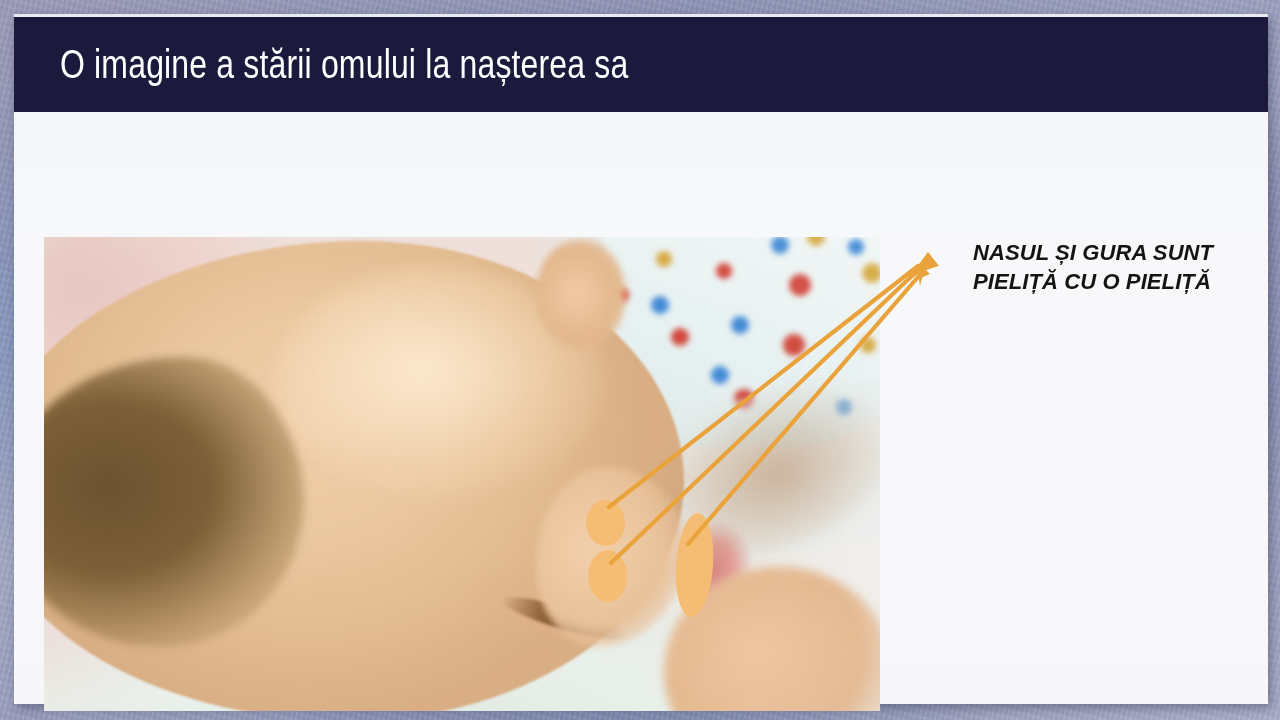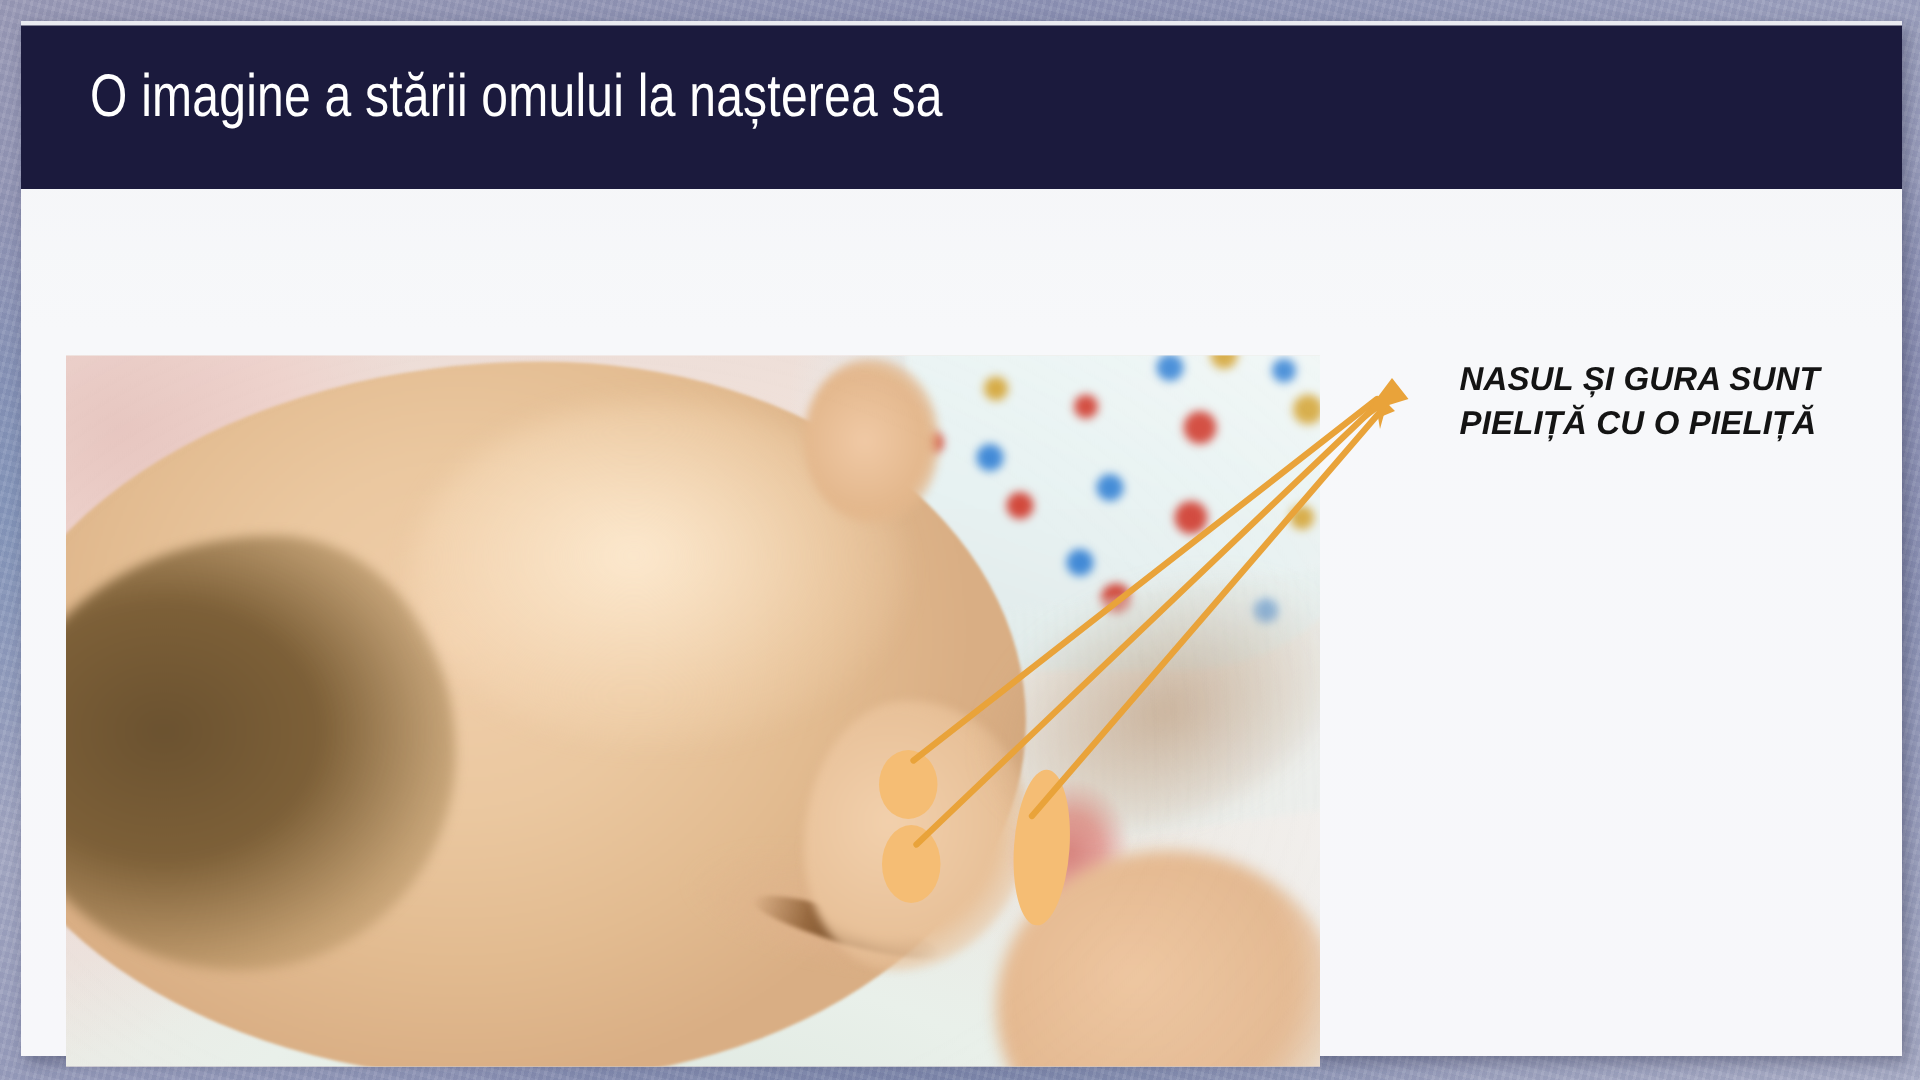--- a/index.html
+++ b/index.html
@@ -42,21 +42,21 @@
     background: linear-gradient(180deg, #e9eaf0 0%, #f4f5f8 5%, #f7f8fa 30%, #f7f7fa 100%);
     box-shadow: 3px 4px 10px rgba(30,32,60,0.38);
   }
 
   
   #title-bar {
     position: absolute;
     left: 14px;
     top: 17px;
     width: 1254px;
-    height: 109px;
+    height: 95px;
     background: #1b1a3d;
   }
   #title-text {
     position: absolute;
     left: 46px;
     top: 24px;
     font-family: "Liberation Sans", sans-serif;
     font-size: 40px;
     font-weight: 400;
     line-height: 46px;

